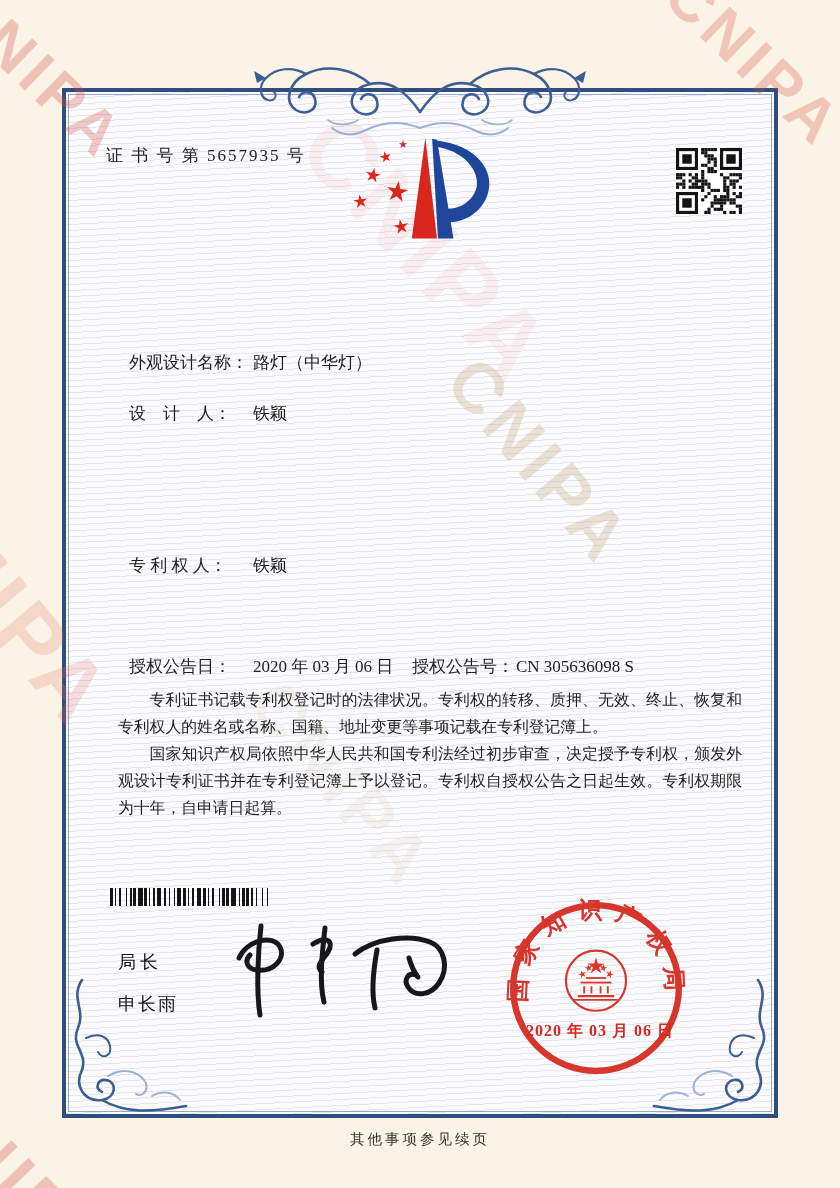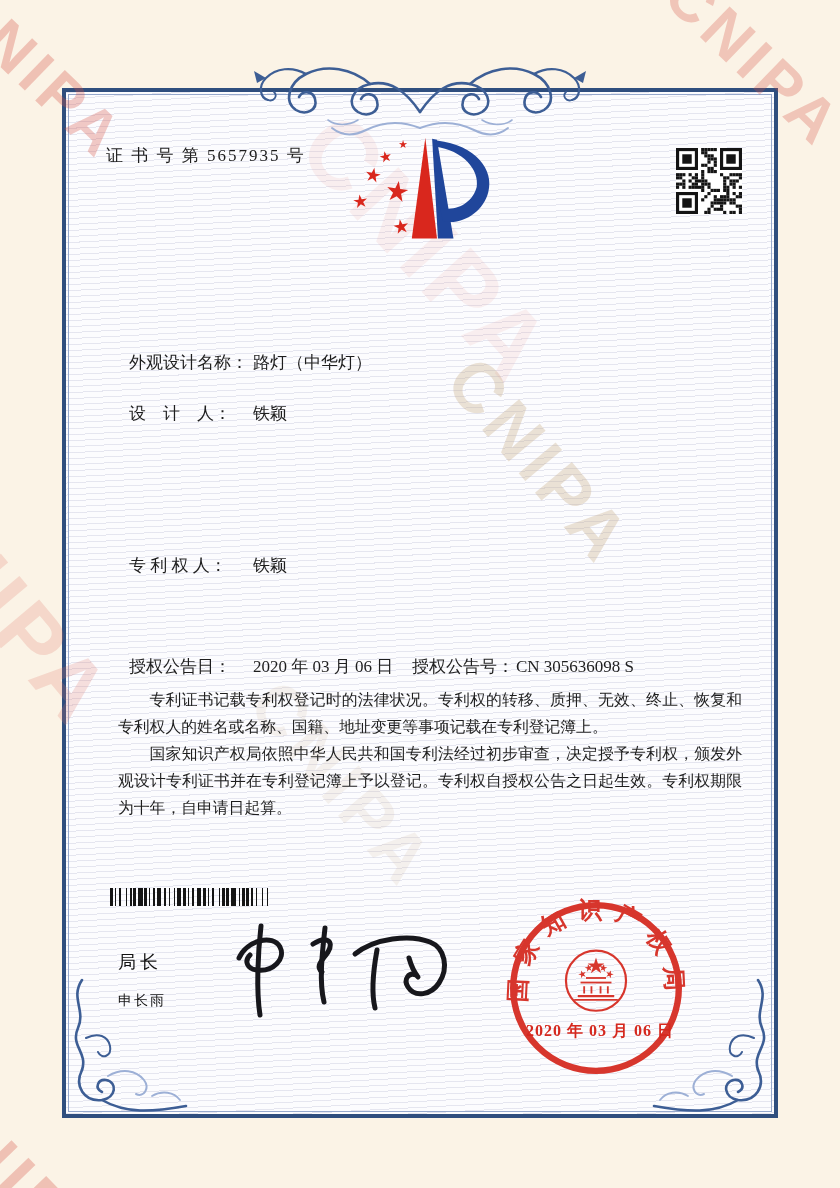--- a/index.html
+++ b/index.html
@@ -32,21 +32,21 @@
   .val-addr{width:487px;}
 
   .paras{position:absolute;left:118px;top:686px;width:624px;font-size:15.8px;
          line-height:27px;color:#1e1e1e;text-align:justify;}
   .paras p{margin:0;text-indent:2em;}
 
   .barcode{position:absolute;left:110px;top:888px;width:226px;height:18px;overflow:hidden;}
   .barcode div{position:absolute;top:0;bottom:0;background:#151515;}
 
   .signer-title{position:absolute;left:118px;top:950px;font-size:18px;color:#111;letter-spacing:4px;}
-  .signer-name{position:absolute;left:118px;top:992px;font-size:14px;color:#111;letter-spacing:2px;}
+  .signer-name{position:absolute;left:118px;top:992px;font-size:18px;color:#111;letter-spacing:2px;}
   .signature{position:absolute;left:225px;top:920px;}
 
   .seal{position:absolute;left:505px;top:897px;opacity:.93;}
   .seal-date{position:absolute;left:512px;top:1021px;width:176px;text-align:center;
              font-size:16px;font-weight:bold;color:#d5281e;letter-spacing:1px;}
 
   .footer-page{position:absolute;left:0;top:1077px;width:840px;text-align:center;
                font-size:13.5px;color:#2b2b2b;letter-spacing:2px;}
   .cont-note{position:absolute;left:0;top:1130px;width:840px;text-align:center;
              font-size:14.5px;color:#333;letter-spacing:3px;}
@@ -352,14 +352,15 @@
         <path d="M-11,-3 H11"></path>
         <path d="M-17,2 H17"></path>
         <path d="M-13,6 V14 M-5,6 V14 M5,6 V14 M13,6 V14"></path>
         <path d="M-20,17 H20" stroke-width="2.5"></path>
         <path d="M-24,21 H24"></path>
       </g>
     </g>
   </svg>
   <div class="seal-date">2020 年 03 月 06 日</div>
 
+  <div class="cont-note">其他事项参见续页</div>
 
 </div>
 
 </body></html>

